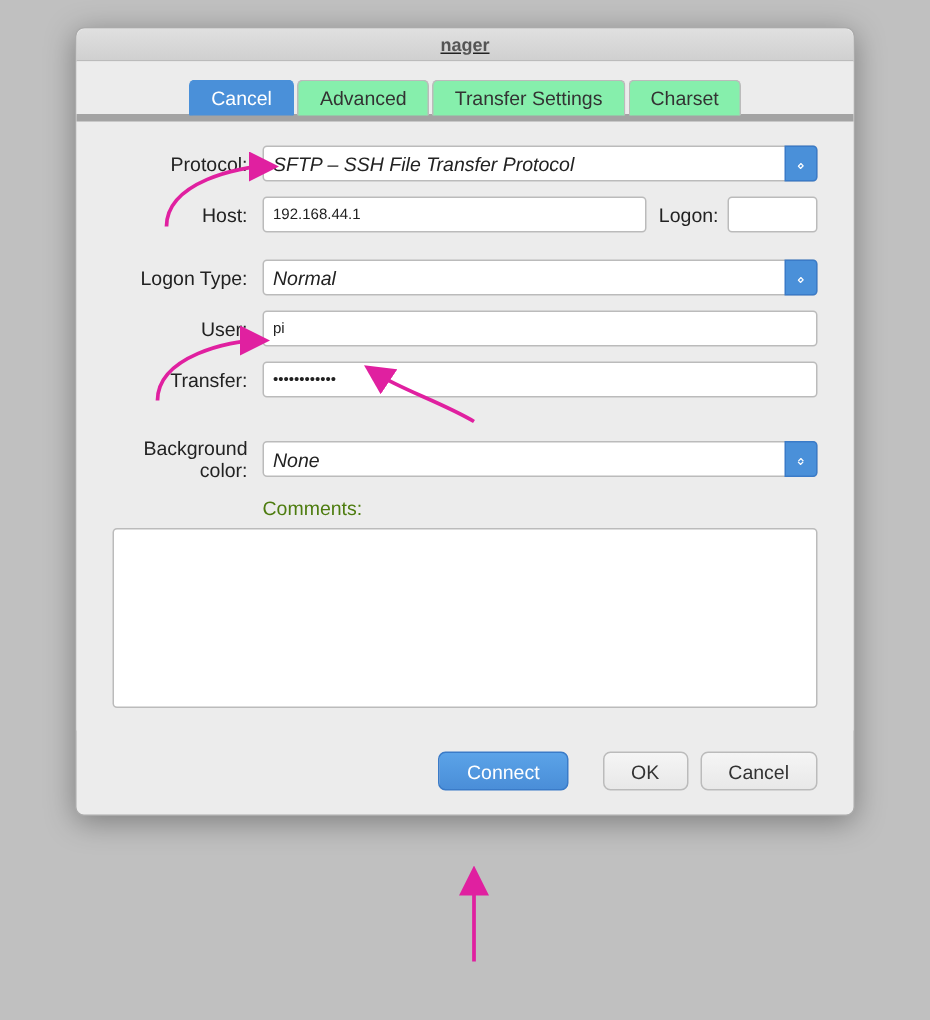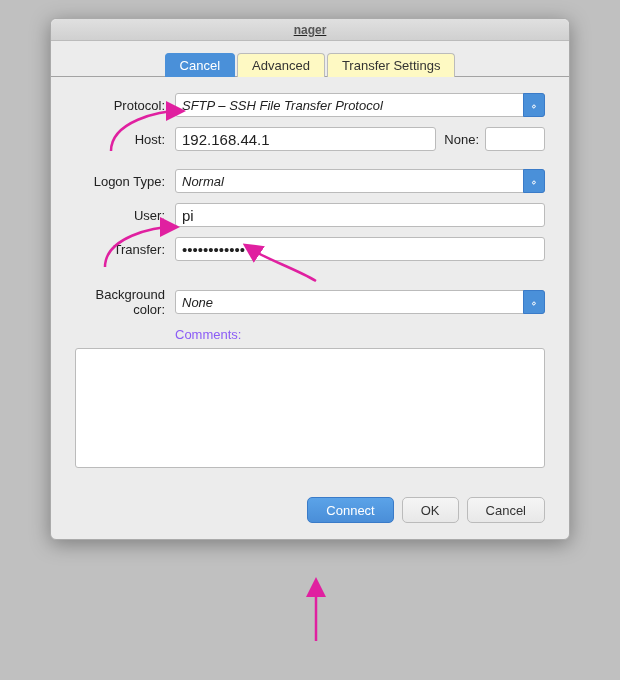--- a/index.html
+++ b/index.html
@@ -50,36 +50,36 @@
       justify-content: center;
       gap: 2px;
       padding: 12px 16px 0;
       background: #ececec;
     }
 
     .tab {
       padding: 4px 14px;
       border: 1px solid #bbb;
       border-radius: 4px 4px 0 0;
-      background: #fef9c3;
+      background: #86efac;
       color: #333;
       font-size: 13px;
       cursor: pointer;
       border-bottom: none;
     }
 
     .tab.active {
       background: #4a90d9;
       color: #fff;
       border-color: #4a90d9;
     }
 
     .tab-content {
       background: #ececec;
-      border-top: 1px solid #a3a3a3;
+      border-top: 5px solid #a3a3a3;
       padding: 16px 24px 12px;
       margin-top: -1px;
     }
 
     .form-row {
       display: flex;
       align-items: center;
       margin-bottom: 10px;
     }
 
@@ -92,21 +92,21 @@
       flex-shrink: 0;
     }
 
     .form-input {
       flex: 1;
       height: 24px;
       border: 1px solid #bbb;
       border-radius: 3px;
       background: #fff;
       padding: 0 6px;
-      font-size: 15px;
+      font-size: 10px;
       color: #222;
       outline: none;
     }
 
     .form-select {
       flex: 1;
       height: 24px;
       border: 1px solid #bbb;
       border-radius: 3px;
       background: #fff;
@@ -179,21 +179,21 @@
       height: 8px;
     }
 
     .bg-color-select-wrapper {
       width: 100px;
     }
 
     .comments-label {
       display: block;
       font-size: 13px;
-      color: #8b5cf6;
+      color: #4d7c0f;
       margin-bottom: 6px;
       margin-left: 100px;
     }
 
     .comments-textarea {
       width: 100%;
       height: 120px;
       border: 1px solid #bbb;
       border-radius: 3px;
       background: #fff;
@@ -228,20 +228,21 @@
     .btn-connect {
       background: linear-gradient(to bottom, #5ba3e8, #4a8ed8);
       color: #fff;
       border: 1px solid #3a7bc8;
       font-weight: 500;
     }
 
     .btn-ok {
       background: linear-gradient(to bottom, #f5f5f5, #e8e8e8);
       color: #333;
+      margin-left: 15px;
     }
 
     .btn-cancel {
       background: linear-gradient(to bottom, #f5f5f5, #e8e8e8);
       color: #333;
     }
 
     .annotations {
       position: absolute;
       top: 0; left: 0; right: 0; bottom: 0;
@@ -269,39 +270,42 @@
 
   <div class="tab-bar">
     <div class="tab active">
       <span>Cancel</span>
     </div>
     <div class="tab">
       <span>Advanced</span>
     </div>
     <div class="tab">
       <span>Transfer Settings</span>
+    </div>
+    <div class="tab">
+      <span>Charset</span>
     </div>
   </div>
 
   <div class="tab-content">
 
     <div class="form-row">
       <span class="form-label">Protocol:</span>
       <div class="full-select-wrapper">
         <select class="form-select">
           <option>SFTP – SSH File Transfer Protocol</option>
         </select>
         <div class="select-arrow"></div>
       </div>
     </div>
 
     <div class="form-row host-row">
       <span class="form-label">Host:</span>
       <input class="form-input host-input" type="text" value="192.168.44.1" style="">
-      <span class="port-label">None:</span>
+      <span class="port-label">Logon:</span>
       <input class="form-input port-input" type="text" style="">
     </div>
 
     <div class="spacer"></div>
 
     <div class="form-row">
       <span class="form-label">Logon Type:</span>
       <div class="full-select-wrapper">
         <select class="form-select">
           <option>Normal</option>

